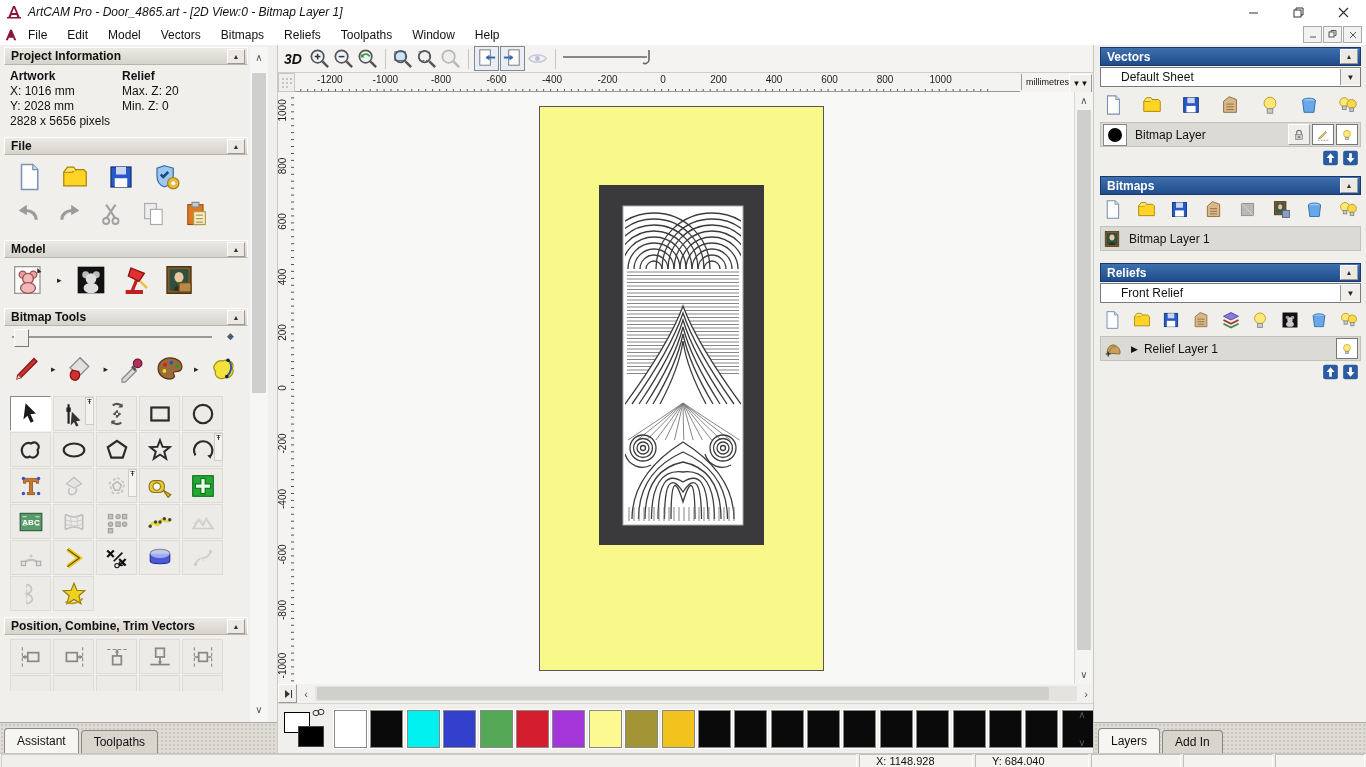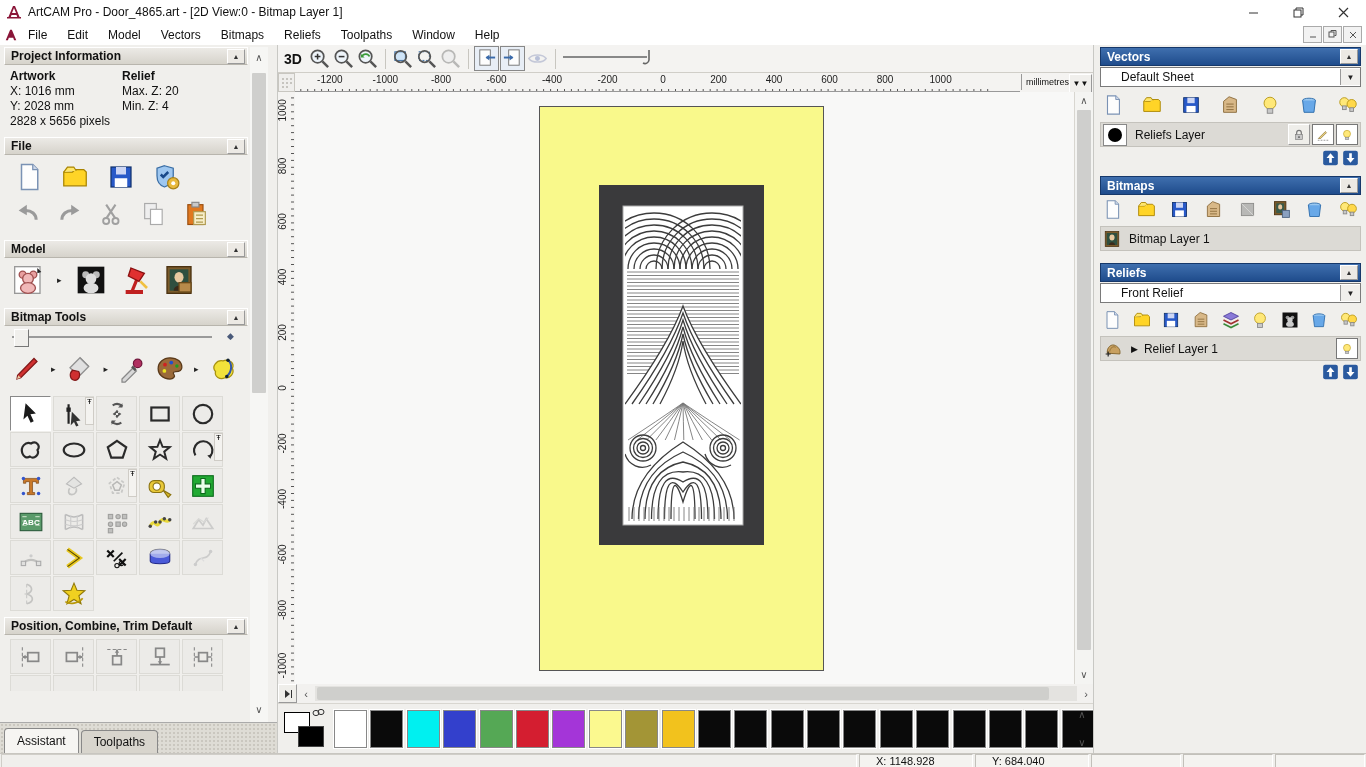--- a/index.html
+++ b/index.html
@@ -1,20 +1,20 @@
 <!DOCTYPE html>
 <html><head>
 <meta charset="utf-8">
 <style>
   html,body{margin:0;padding:0;background:#d4d0c8;}
   body{width:1366px;height:767px;position:relative;font-family:"Liberation Sans",sans-serif;font-size:12px;color:#111;overflow:hidden;}
   .abs{position:absolute;}
   
   .titlebar{left:0;top:0;width:1366px;height:24px;background:#fff;border-bottom:1px solid #e4e4e4;display:flex;align-items:center;}
-  .titlebar .t{margin-left:6px;}
+  .titlebar .t{margin-left:6px;font-style:italic;}
   .wbtns{margin-left:auto;display:flex;height:24px;}
   .wbtn{width:45px;height:24px;display:flex;align-items:center;justify-content:center;}
   .menubar{left:0;top:24px;width:1366px;height:21px;background:#fff;display:flex;align-items:center;border-bottom:1px solid #b8c4d8;}
   .menubar .mi{padding:2px 10px;}
   .mdibtns{margin-left:auto;display:flex;margin-right:4px;}
   .mdibtn{width:17px;height:15px;border:1px solid #aaa;background:#f2f2f2;display:flex;align-items:center;justify-content:center;margin-left:1px;}
   
   .leftpanel{left:0;top:45px;width:277px;height:708px;background:#f0efec;border-right:1px solid #c8c8c4;}
   .rightpanel{left:1093px;top:45px;width:273px;height:708px;background:#f0efec;border-left:1px solid #c8c8c4;}
   .lp-content{position:absolute;left:4px;top:2px;width:244px;height:676px;overflow:hidden;}
@@ -40,21 +40,21 @@
   .slider .dia{position:absolute;right:6px;top:3px;color:#4a5a7a;font-size:9px;}
   
   .sb-v{position:absolute;background:#f6f6f4;}
   .sb-thumb{position:absolute;left:2px;right:2px;background:#cfcfcd;border-radius:1px;}
   .chev{position:absolute;left:0;right:0;text-align:center;color:#555;font-size:10px;line-height:14px;}
   
   .tabstrip{position:absolute;left:0;bottom:-24px;width:100%;height:26px;background:#dedcd5;background-image:radial-gradient(#cac7bf 1px,transparent 1px);background-size:4px 4px;border-top:1px solid #aaa;display:flex;align-items:flex-end;padding-left:4px;box-sizing:border-box;}
   .tab{height:22px;padding:0 12px;display:flex;align-items:center;border:1px solid #888;border-bottom:none;border-radius:4px 4px 0 0;background:#d8d5cd;margin-right:2px;}
   .tab.active{background:#f6f5f2;height:24px;font-weight:normal;}
   
-  .ctoolbar{left:278px;top:45px;width:815px;height:28px;background:#f4f3f1;border-bottom:1px solid #d0cec8;display:flex;align-items:center;padding-left:6px;box-sizing:border-box;}
+  .ctoolbar{left:278px;top:45px;width:815px;height:28px;background:#f4f3f1;border-bottom:1px solid #d0cec8;display:flex;align-items:center;padding-left:6px;box-sizing:border-box;font-style:italic;}
   .tbtn{width:23px;height:23px;display:flex;align-items:center;justify-content:center;margin-right:1px;}
   .tbtn.toggled{border:1px solid #888;background:#e8eef6;}
   .tsep{width:1px;height:20px;background:#c8c6c0;margin:0 5px;}
   .btn3d{font-weight:bold;font-size:14px;margin-right:6px;}
   .rulerrow{left:278px;top:73px;width:815px;height:19px;background:#f4f3f1;}
   .corner{position:absolute;left:0;top:0;width:17px;height:19px;border:1px solid #c8c6c0;box-sizing:border-box;background:#efeeec;}
   .units{position:absolute;right:24px;top:1px;height:16px;font-size:9px;display:flex;align-items:center;border-left:1px solid #999;padding-left:4px;}
   .unitsbtn{position:absolute;right:1px;top:1px;width:21px;height:17px;background:#f0efec;border:1px solid #999;border-top-color:#fff;border-left-color:#fff;display:flex;align-items:center;justify-content:center;font-size:8px;}
   .cbody{left:278px;top:92px;width:815px;height:592px;background:#f8f8f7;}
   .vruler{position:absolute;left:0;top:0;width:17px;height:592px;background:#f4f3f1;border-right:1px solid #c8c6c0;}
@@ -174,21 +174,21 @@
     <div class="pi-grid">
       <div class="pi-col1">
         <div class="pi-b">Artwork</div>
         <div>X: 1016 mm</div>
         <div>Y: 2028 mm</div>
         <div>2828 x 5656 pixels</div>
       </div>
       <div>
         <div class="pi-b">Relief</div>
         <div>Max. Z: 20</div>
-        <div>Min. Z: 4</div>
+        <div>Min. Z: 0</div>
       </div>
     </div>
 
     <div class="sect-h">
       <span>File</span>
       <span class="collapse">▲</span>
     </div>
     <div class="icrow" style="padding:7px 0 4px 10px;gap:16px">
         <span class="icon" style="width: 30px; height: 30px;">
           <svg viewBox="0 0 24 24" width="100%" height="100%">
@@ -601,21 +601,21 @@
               <svg viewBox="0 0 24 24" width="100%" height="100%">
                 <path d="M12 2l2.7 6.6 7.3.4-5.5 4.6 2 7.4L12 17l-6.5 4 2-7.4L2 9l7.3-.4z" fill="#f0d020" stroke="#907808"></path>
                 <path d="M4 19c4 3 12 2 16-3" stroke="#b89808" fill="none" stroke-width="1.6"></path>
               </svg>
             </span>
           </div>
         </div>
       </div>
 
     <div class="sect-h">
-      <span>Position, Combine, Trim Default</span>
+      <span>Position, Combine, Trim Vectors</span>
       <span class="collapse">▲</span>
     </div>
     <div id="pos-row1" class="vt-row" style="margin-top:4px">
         <div class="vt-btn">
           <span class="icon" style="width: 26px; height: 26px;">
             <svg viewBox="0 0 24 24" width="100%" height="100%">
               <path d="M4 3v18" stroke="#888" stroke-dasharray="3 2"></path>
               <rect x="9" y="8" width="10" height="8" fill="none" stroke="#888" stroke-width="1.6"></rect>
               <path d="M9 12H4" stroke="#888" stroke-width="1.6"></path>
               <path d="M7 10l-3 2 3 2z" fill="#888"></path>
@@ -1234,21 +1234,21 @@
             <rect x="14" y="15" width="4" height="4" fill="#c8c8c8" stroke="#888"></rect>
           </svg>
         </span>
       </div>
     <div class="layerrow">
       <span class="swatchbtn">
           <svg width="16" height="16">
             <circle cx="8" cy="8" r="7" fill="#000"></circle>
           </svg>
         </span>
-      <span class="lr-name">Reliefs Layer</span>
+      <span class="lr-name">Bitmap Layer</span>
       <span class="lr-btns">
         <span class="lr-btn">
             <svg width="14" height="14" viewBox="0 0 24 24">
               <rect x="6" y="11" width="12" height="9" fill="#c8c8c8" stroke="#777"></rect>
               <path d="M8 11V8a4 4 0 0 1 8 0v3" fill="none" stroke="#777" stroke-width="2"></path>
               <path d="M12 17v-3" stroke="#444" stroke-width="2"></path>
             </svg>
           </span>
         <span class="lr-btn pressed">
             <svg width="14" height="14" viewBox="0 0 24 24">
@@ -1449,20 +1449,26 @@
         </span>
       <span class="ud">
           <svg width="17" height="16" viewBox="0 0 24 24">
             <rect x="1" y="1" width="22" height="22" rx="3" fill="#2a5a9f"></rect>
             <path d="M12 19l6-7h-4V5h-4v7H6z" fill="#fff"></path>
           </svg>
         </span>
     </div>
   </div>
 
+  <div class="tabstrip" style="bottom:0;height:31px">
+    <span id="right-tabs" style="display:flex;align-items:flex-end">
+        <span class="tab active">Layers</span>
+        <span class="tab">Add In</span>
+      </span>
+  </div>
 </div>
 
 <div class="abs statusbar">
   <div class="st-fill"></div>
   <div class="st-cell" style="width:80px">X: 1148.928</div>
   <div class="st-cell" style="width:80px">Y: 684.040</div>
   <div class="st-cell" style="width:56px"></div>
   <div class="st-cell" style="width:56px"></div>
   <div class="st-cell" style="width:56px"></div>
 </div>

